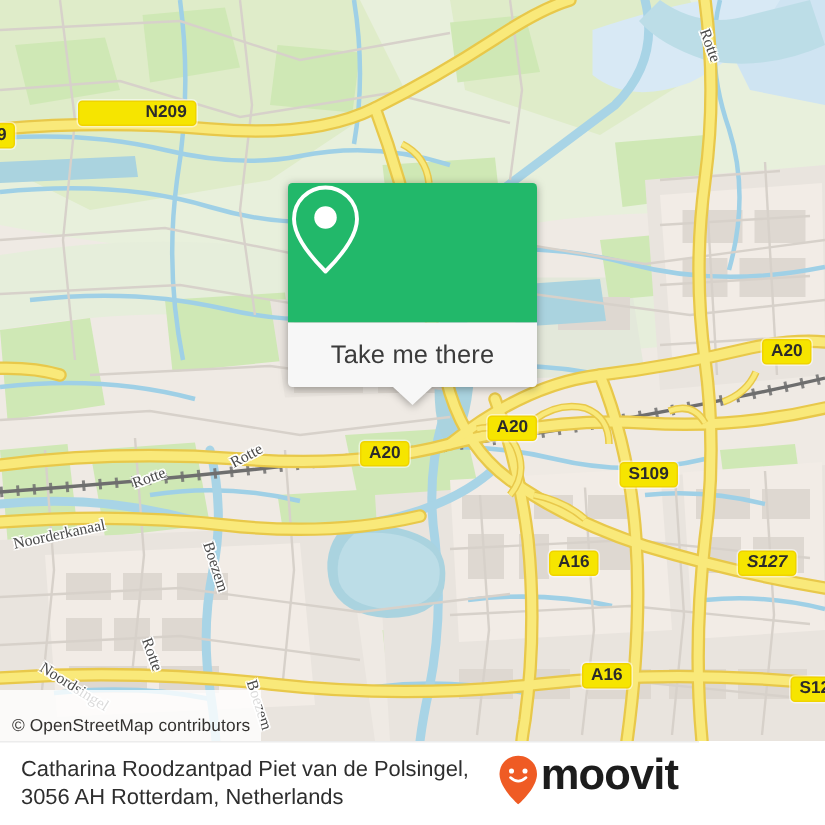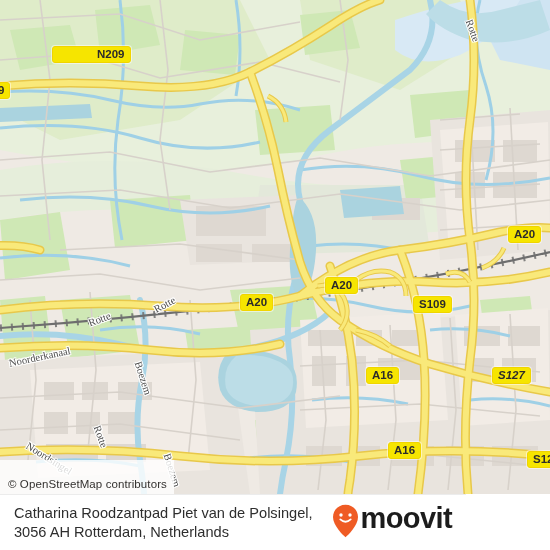--- a/index.html
+++ b/index.html
@@ -309,43 +309,57 @@
           <path d="M446,274 Q462,268 470,282"></path>
           <path d="M482,268 Q498,262 504,248"></path>
           <path d="M356,330 Q376,334 390,346"></path>
           <path d="M268,96 Q284,104 286,122"></path>
         </g>
 
       </g>
     </svg>
 
     <div>
-      <div class="shield" style="left:52px;top:46px;padding-left:44px;">N209</div>
+      <div class="shield" style="left:52px;top:67px;padding-left:44px;">N209</div>
       <div class="shield" style="left:-8px;top:82px;">9</div>
       <div class="shield" style="left:240px;top:294px;">A20</div>
       <div class="shield" style="left:325px;top:277px;">A20</div>
       <div class="shield" style="left:508px;top:226px;">A20</div>
-      <div class="shield" style="left:413px;top:296px;">S109</div>
+      <div class="shield" style="left:413px;top:308px;">S109</div>
       <div class="shield" style="left:366px;top:367px;">A16</div>
       <div class="shield" style="left:492px;top:367px;font-style:italic;">S127</div>
       <div class="shield" style="left:388px;top:442px;">A16</div>
       <div class="shield" style="left:527px;top:451px;">S12</div>
     </div>
 
     <div>
       <div class="maplabel" style="left:474px;top:18px;transform:rotate(70deg);transform-origin:left top;">Rotte</div>
       <div class="maplabel" style="left:152px;top:305px;transform:rotate(-28deg);transform-origin:left top;">Rotte</div>
       <div class="maplabel" style="left:87px;top:318px;transform:rotate(-20deg);transform-origin:left top;">Rotte</div>
       <div class="maplabel" style="left:8px;top:358px;transform:rotate(-12deg);transform-origin:left top;">Noorderkanaal</div>
       <div class="maplabel" style="left:143px;top:360px;transform:rotate(72deg);transform-origin:left top;">Boezem</div>
       <div class="maplabel" style="left:102px;top:424px;transform:rotate(70deg);transform-origin:left top;">Rotte</div>
       <div class="maplabel" style="left:30px;top:440px;transform:rotate(32deg);transform-origin:left top;">Noordsingel</div>
       <div class="maplabel" style="left:172px;top:452px;transform:rotate(72deg);transform-origin:left top;">Boezem</div>
     </div>
 
+    <div class="callout">
+      <div class="callout-top">
+        <span>
+          <svg class="pin-svg" width="50" height="62" viewBox="0 0 50 62" aria-hidden="true">
+            <path d="M25 3 C13.4 3 4 12.4 4 24 C4 37 19 53 25 59 C31 53 46 37 46 24 C46 12.4 36.6 3 25 3 Z" fill="none" stroke="#ffffff" stroke-width="2.6" stroke-linejoin="round"></path>
+            <circle cx="25" cy="23" r="7.5" fill="#ffffff"></circle>
+          </svg>
+        </span>
+      </div>
+      <div class="callout-bottom">
+        <span class="callout-label">Take me there</span>
+        <span class="callout-tail"></span>
+      </div>
+    </div>
 
     <div class="attrib">© OpenStreetMap contributors</div>
   </div>
 
   <div id="footer">
     <div class="addr">Catharina Roodzantpad Piet van de Polsingel, 3056 AH Rotterdam, Netherlands</div>
     <div class="brand">
       <span>
         <svg width="27" height="34" viewBox="0 0 27 34" aria-hidden="true">
           <path d="M13.5 0.8 C6.5 0.8 1 6.2 1 13 C1 21.5 11 31.2 13.5 33.2 C16 31.2 26 21.5 26 13 C26 6.2 20.5 0.8 13.5 0.8 Z" fill="#ef5b24"></path>

